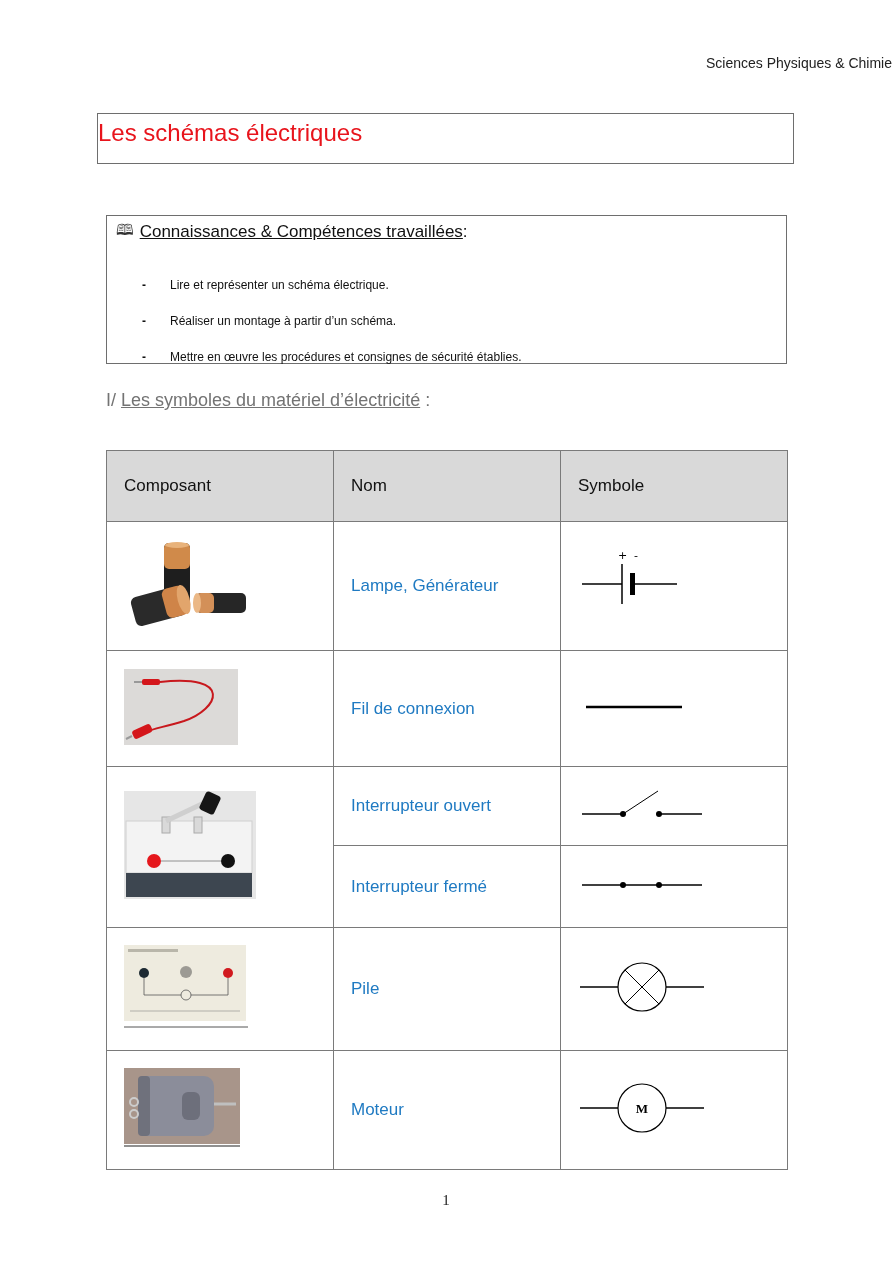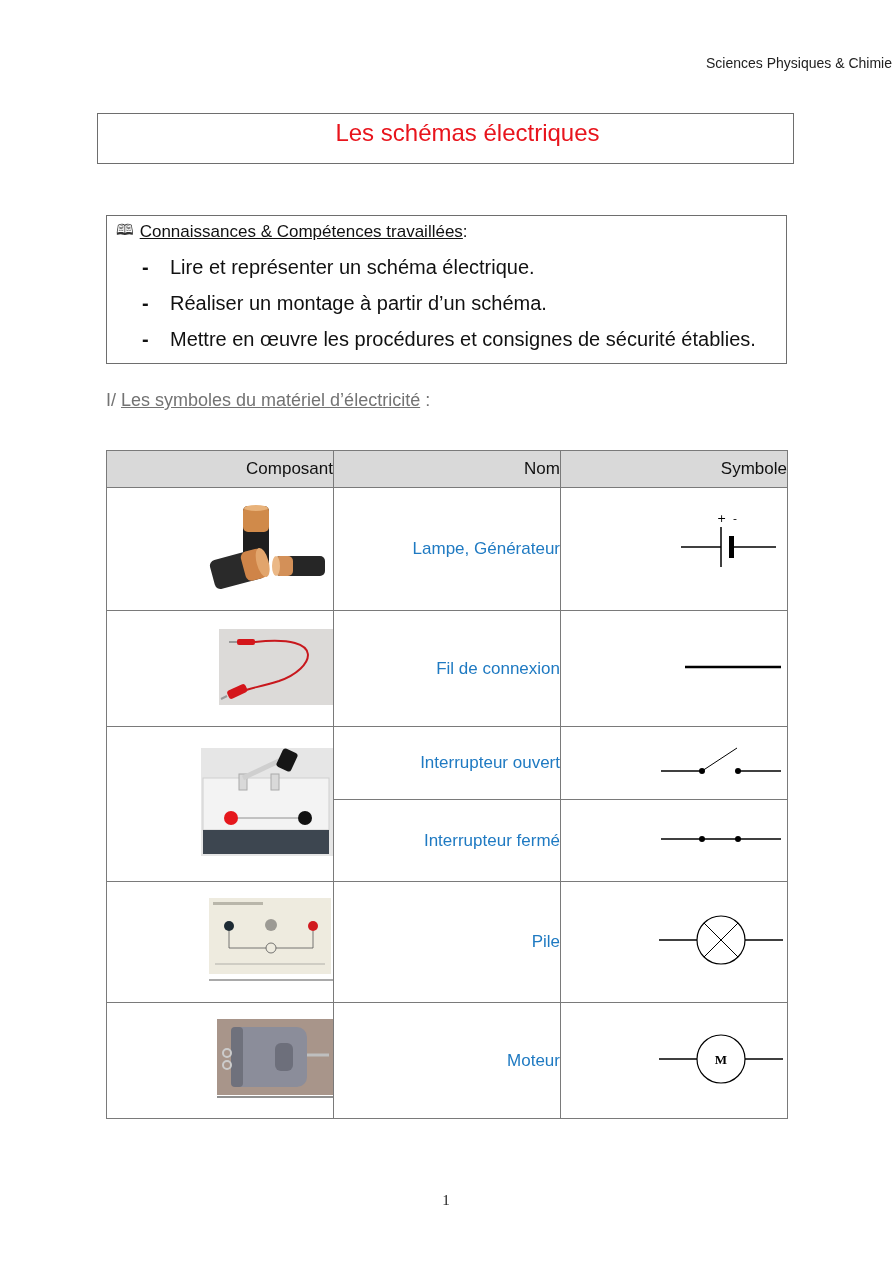--- a/index.html
+++ b/index.html
@@ -6,49 +6,49 @@
   body {
     width: 892px; height: 1262px; position: relative; overflow: hidden;
     font-family: "Liberation Sans", "DejaVu Sans", sans-serif; color: #111;
   }
   .running-header {
     position: absolute; top: 55px; left: 0; width: 892px; text-align: right;
     font-size: 14px; color: #222;
   }
   .title-box {
     position: absolute; left: 97px; top: 113px; width: 697px; height: 51px;
-    border: 1px solid #6e6e6e; box-sizing: border-box; text-align: center; padding-left: 44px;
+    border: 1px solid #6e6e6e; box-sizing: border-box; text-align: left;
   }
   .title-box span {
     display: inline-block; margin-top: 5px; font-size: 24px; color: #e8141c;
   }
   .skills-box {
     position: absolute; left: 106px; top: 215px; width: 681px; height: 149px;
     border: 1px solid #6e6e6e; box-sizing: border-box;
   }
   .skills-head {
     position: absolute; left: 9px; top: 3px; font-size: 17px; color: #111;
     display: flex; align-items: center;
   }
   .skills-head .book { font-size: 15px; margin-right: 6px; color: #333; }
   .skills-head u { text-decoration: underline; }
   .skills-item {
-    position: absolute; left: 35px; font-size: 20px; color: #111;
+    position: absolute; left: 35px; font-size: 12px; color: #111; margin-top: 22px;
   }
   .skills-item .dash { display: inline-block; width: 28px; font-weight: bold; }
   .section-title {
     position: absolute; left: 106px; top: 390px; font-size: 18px; color: #737373;
   }
   .section-title u { text-decoration: underline; }
   table.sym {
     position: absolute; left: 106px; top: 450px; width: 681px;
     border-collapse: collapse; table-layout: fixed;
   }
   table.sym th, table.sym td {
-    border: 1.5px solid #7a7a7a; text-align: right; vertical-align: middle; padding: 0;
+    border: 1.5px solid #7a7a7a; text-align: left; vertical-align: middle; padding: 17px;
   }
   table.sym th {
     background: #d9d9d9; font-weight: normal; font-size: 17px; color: #111; height: 36px;
   }
   table.sym td.name { color: #1f7ac2; font-size: 17px; }
   .pic { display: inline-block; }
   .page-number {
     position: absolute; top: 1192px; left: 0; width: 892px; text-align: center;
     font-family: "Liberation Serif", serif; font-size: 15px; color: #222;
   }

